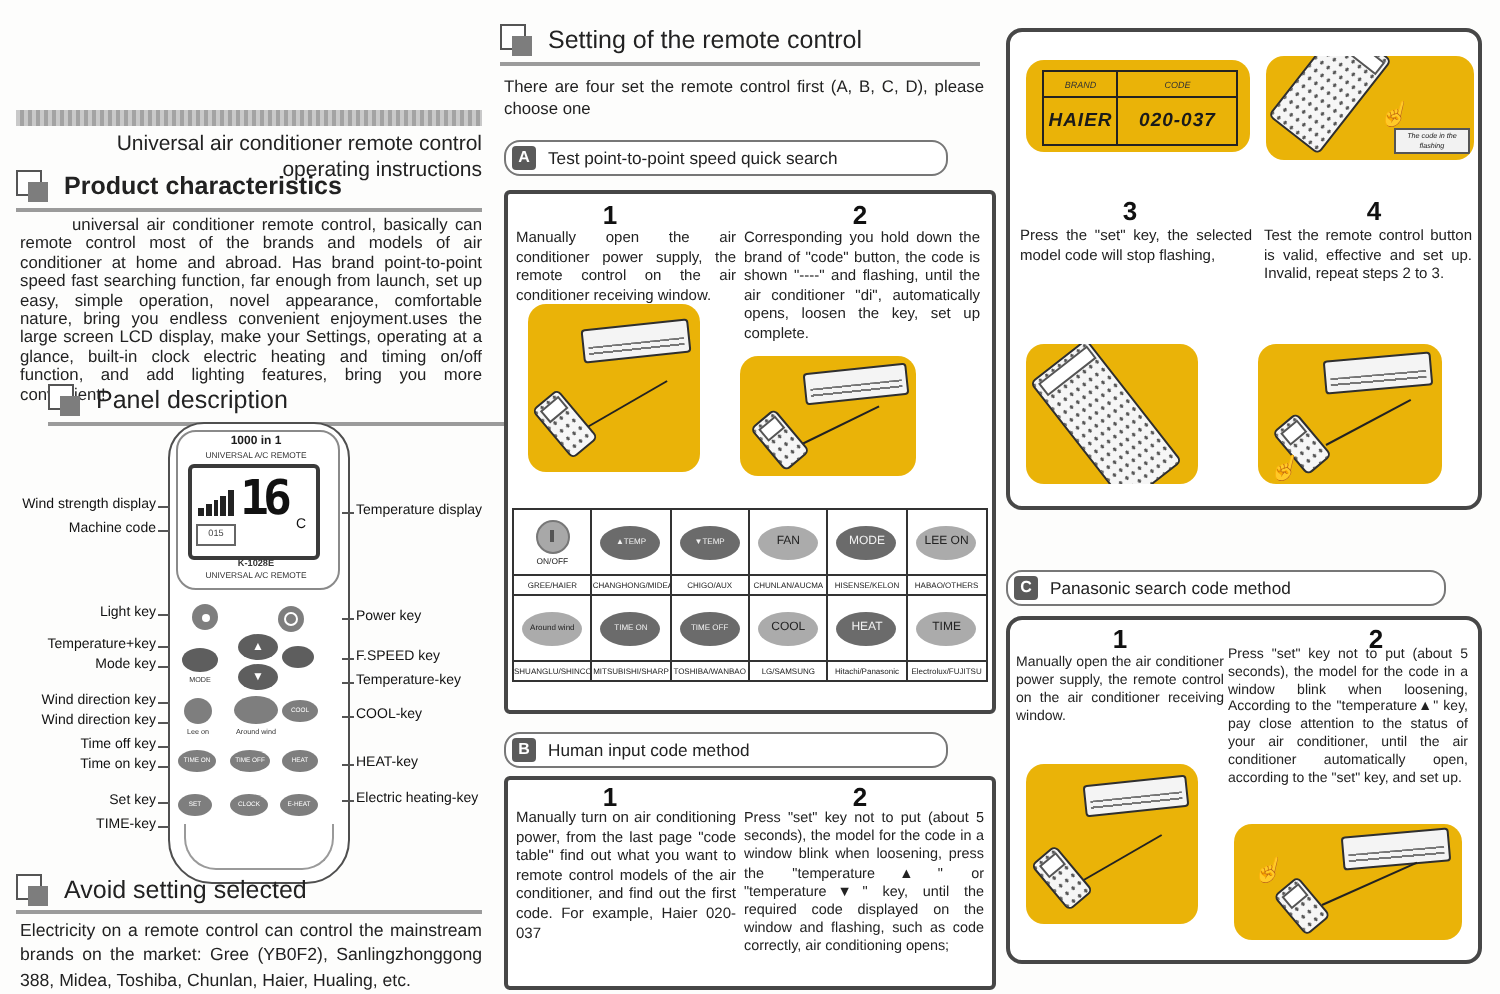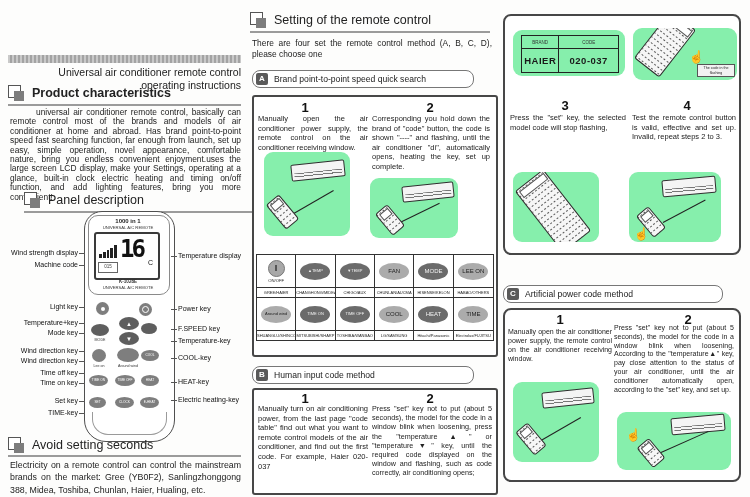--- a/index.html
+++ b/index.html
@@ -96,21 +96,21 @@
   .bcell .bbtn{height:32px;display:flex;flex-direction:column;align-items:center;justify-content:center;gap:1px;}
   .bcell .bbrand{height:9px;border-top:1px solid #333;border-bottom:1px solid #333;font-size:4px;line-height:9px;text-align:center;white-space:nowrap;overflow:hidden;color:#222;}
   .bcell:nth-child(n+7) .bbrand{border-bottom:none;}
   .pill{width:30px;height:17px;border-radius:50%;background:#ababab;display:flex;align-items:center;justify-content:center;font-size:4px;color:#222;text-align:center;line-height:1.1;}
   .pill.dk{background:#6b6b6b;color:#f2f2f2;}
   .pill.big{font-size:6px;}
   .oncirc{width:15px;height:15px;border-radius:50%;background:#a8a8a8;border:1px solid #777;display:flex;align-items:center;justify-content:center;}
   .oncirc i{display:block;width:1.5px;height:6px;background:#555;}
   .onlabel{font-size:4.2px;color:#222;}
   
-  .illus{position:absolute;background:#86efac;border-radius:9px;overflow:hidden;}
+  .illus{position:absolute;background:#eab308;border-radius:9px;overflow:hidden;font-style:italic;}
   .ac{position:absolute;background:#f4f4f4;border:1px solid #2f2f2f;border-radius:2px;}
   .ac::after{content:"";position:absolute;left:4%;right:4%;bottom:2px;height:5px;background:repeating-linear-gradient(180deg,#777 0 1px,transparent 1px 3px);}
   .rmini{position:absolute;background:#f6f6f6;border:1px solid #2f2f2f;border-radius:3px;background-image:radial-gradient(#555 0.7px,transparent 0.9px);background-size:4px 5px;background-position:2px 9px;}
   .rmini::before{content:"";position:absolute;top:1.5px;left:1.5px;right:1.5px;height:6px;border:1px solid #555;background:#fff;}
   .beam{position:absolute;height:1px;background:#222;transform-origin:left center;}
   .hand{position:absolute;font-size:12px;color:#111;}
   #ilA1{left:264px;top:152px;width:86px;height:84px;}
   #ilA1 .ac{right:5px;top:10px;width:52px;height:15px;transform:rotate(-6deg);}
   #ilA1 .rmini{left:10px;bottom:8px;width:15px;height:30px;transform:rotate(-40deg);}
   #ilA1 .beam{left:28px;top:62px;width:48px;transform:rotate(-30deg);}
@@ -238,43 +238,43 @@
   <div class="cr cr3">Temperature-key</div>
   <div class="cr cr4">COOL-key</div>
   <div class="cr cr5">HEAT-key</div>
   <div class="cr cr6">Electric heating-key</div>
 
   <div class="sechead" id="h-avoid">
     <span class="sicon">
         <span class="sq1"></span>
         <span class="sq2"></span>
       </span>
-    <span class="txt">Avoid setting seconds</span>
+    <span class="txt">Avoid setting selected</span>
   </div>
   <div class="abs jt" id="p-avoid">Electricity on a remote control can control the mainstream brands on the market: Gree (YB0F2), Sanlingzhonggong 388, Midea, Toshiba, Chunlan, Haier, Hualing, etc.</div>
 
   <div class="sechead" id="h-set">
     <span class="sicon">
         <span class="sq1"></span>
         <span class="sq2"></span>
       </span>
     <span class="txt">Setting of the remote control</span>
   </div>
-  <div class="abs jt" id="m-intro">There are four set the remote control method (A, B, C, D), please choose one</div>
+  <div class="abs jt" id="m-intro">There are four set the remote control first (A, B, C, D), please choose one</div>
 
   <div class="pillhead" id="pill-a">
     <span class="badge">A</span>
-    <span class="plabel">Brand point-to-point speed quick search</span>
+    <span class="plabel">Test point-to-point speed quick search</span>
   </div>
 
   <div class="panel" id="panel-a"></div>
   <div class="stepnum" id="sa1n">1</div>
   <div class="stepnum" id="sa2n">2</div>
   <div class="steptxt jt" id="sa1t">Manually open the air conditioner power supply, the remote control on the air conditioner receiving window.</div>
-  <div class="steptxt jt" id="sa2t">Corresponding you hold down the brand of "code" button, the code is shown "----" and flashing, until the air conditioner "di", automatically opens, heating the key, set up complete.</div>
+  <div class="steptxt jt" id="sa2t">Corresponding you hold down the brand of "code" button, the code is shown "----" and flashing, until the air conditioner "di", automatically opens, loosen the key, set up complete.</div>
   <div class="illus" id="ilA1">
     <div class="ac"></div>
     <div class="beam"></div>
     <div class="rmini"></div>
   </div>
   <div class="illus" id="ilA2">
     <div class="ac"></div>
     <div class="beam"></div>
     <div class="rmini"></div>
   </div>
@@ -390,21 +390,21 @@
   </div>
   <div class="illus" id="ilR4">
     <div class="ac"></div>
     <div class="beam"></div>
     <div class="rmini"></div>
     <div class="hand">☝</div>
   </div>
 
   <div class="pillhead" id="pill-c">
     <span class="badge">C</span>
-    <span class="plabel">Artificial power code method</span>
+    <span class="plabel">Panasonic search code method</span>
   </div>
   <div class="panel" id="panel-c"></div>
   <div class="stepnum" id="sc1n">1</div>
   <div class="stepnum" id="sc2n">2</div>
   <div class="steptxt jt" id="sc1t">Manually open the air conditioner power supply, the remote control on the air conditioner receiving window.</div>
   <div class="steptxt jt" id="sc2t">Press "set" key not to put (about 5 seconds), the model for the code in a window blink when loosening, According to the "temperature▲" key, pay close attention to the status of your air conditioner, until the air conditioner automatically open, according to the "set" key, and set up.</div>
   <div class="illus" id="ilC1">
     <div class="ac"></div>
     <div class="beam"></div>
     <div class="rmini"></div>

